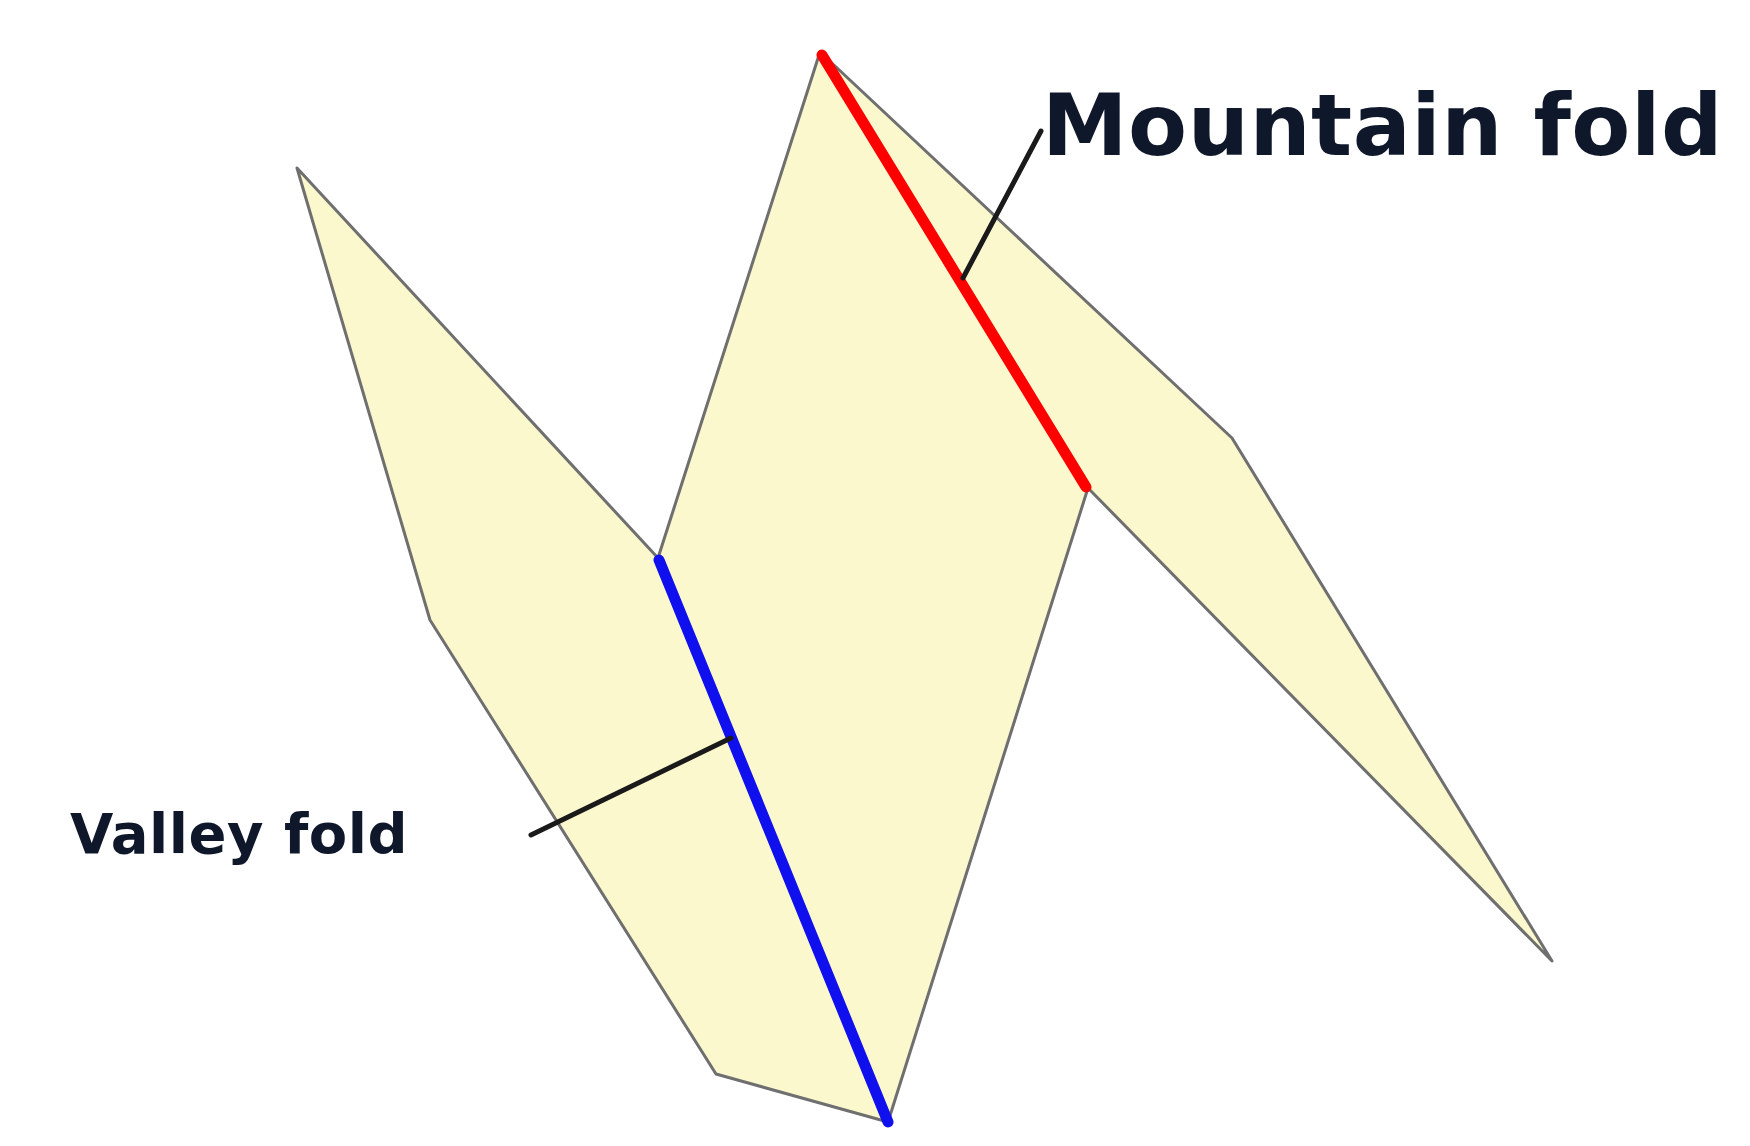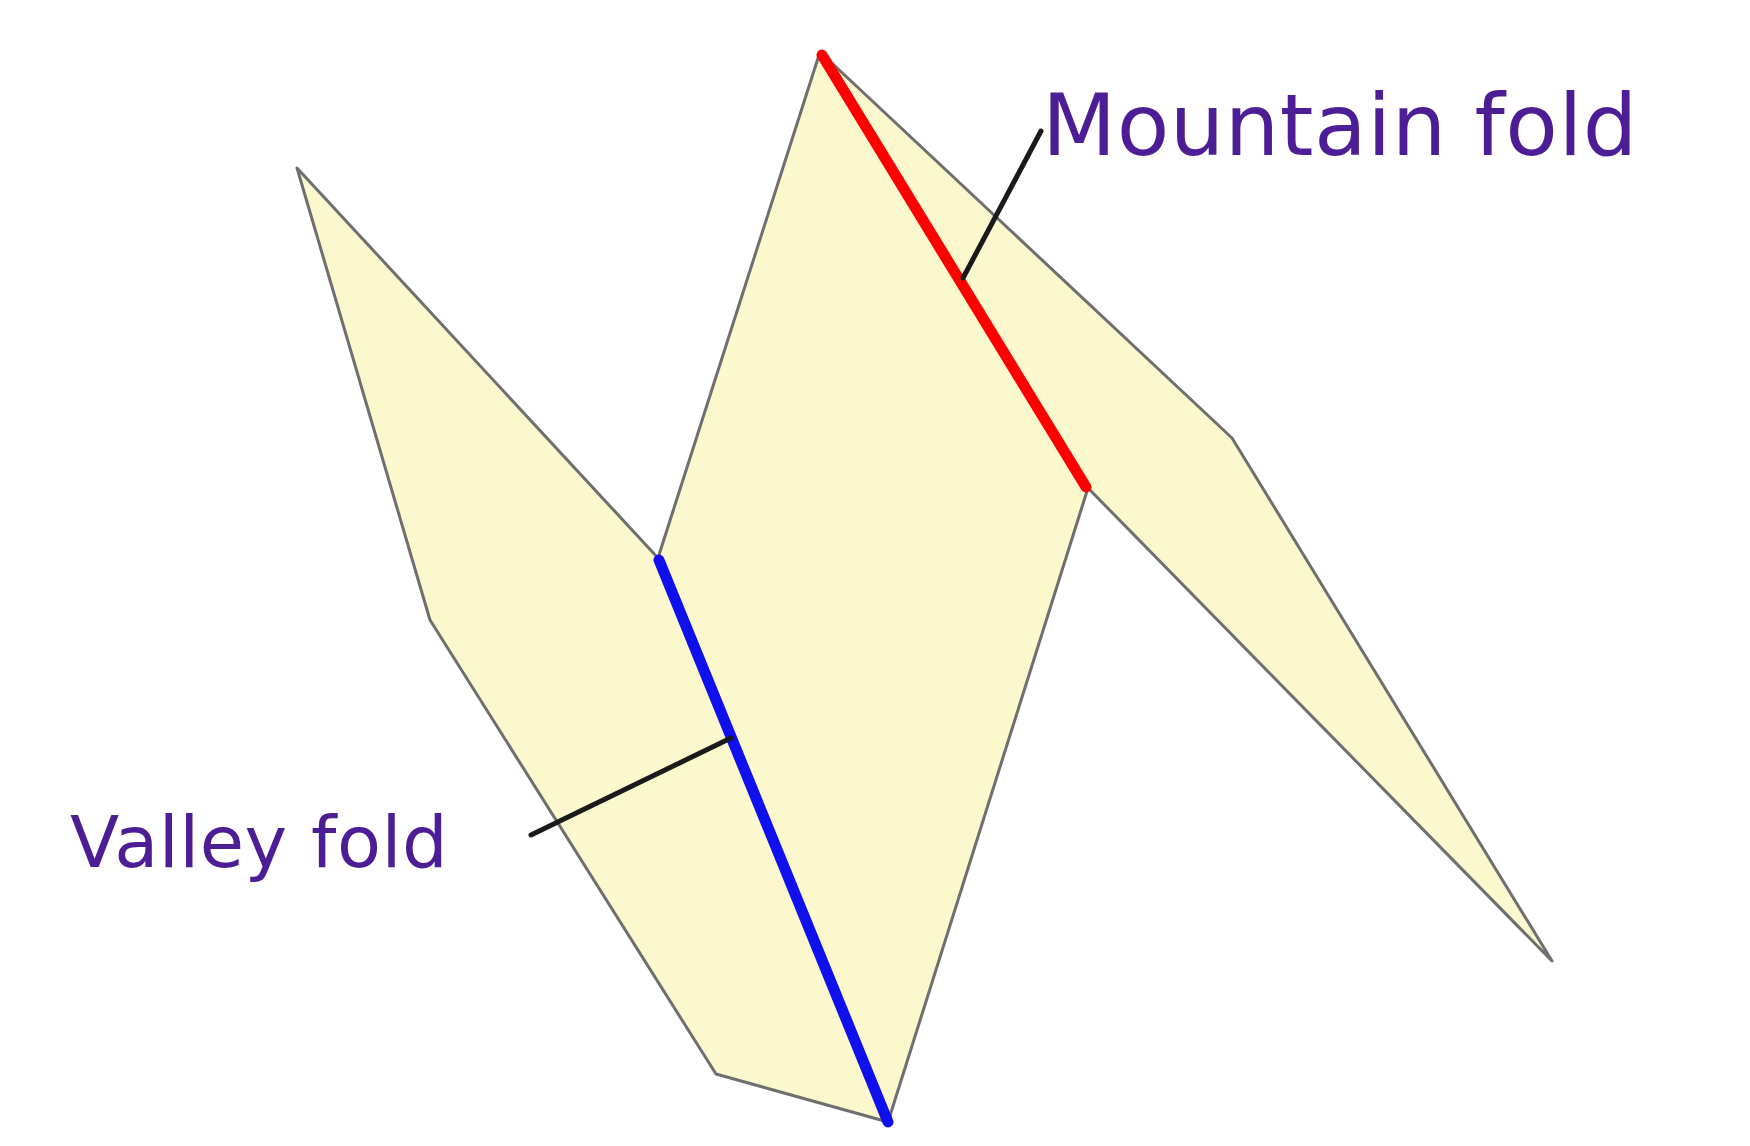--- a/index.html
+++ b/index.html
@@ -18,35 +18,35 @@
   #figure {
     position: absolute;
     left: 0;
     top: 0;
     width: 1750px;
     height: 1146px;
   }
   .label {
     position: absolute;
     font-family: "DejaVu Sans", sans-serif;
-    font-weight: 400;
-    color: #4c1d95;
+    font-weight: 700;
+    color: #0f172a;
     white-space: nowrap;
     line-height: 1;
     letter-spacing: 0.5px;
   }
   #label-mountain {
     left: 1042px;
     top: 82px;
     font-size: 86px;
   }
   #label-valley {
     left: 70px;
     top: 806px;
-    font-size: 72px;
+    font-size: 56px;
   }
 </style>
 </head>
 <body>
 
 <div id="stage">
 
   <svg id="figure" viewBox="0 0 1750 1146" xmlns="http://www.w3.org/2000/svg">
 
     <polygon fill="#fbf8ce" stroke="#6f6f6f" stroke-width="3" stroke-linejoin="round" points="297,168 658,558 888,1122 716,1074 430,620"></polygon>

